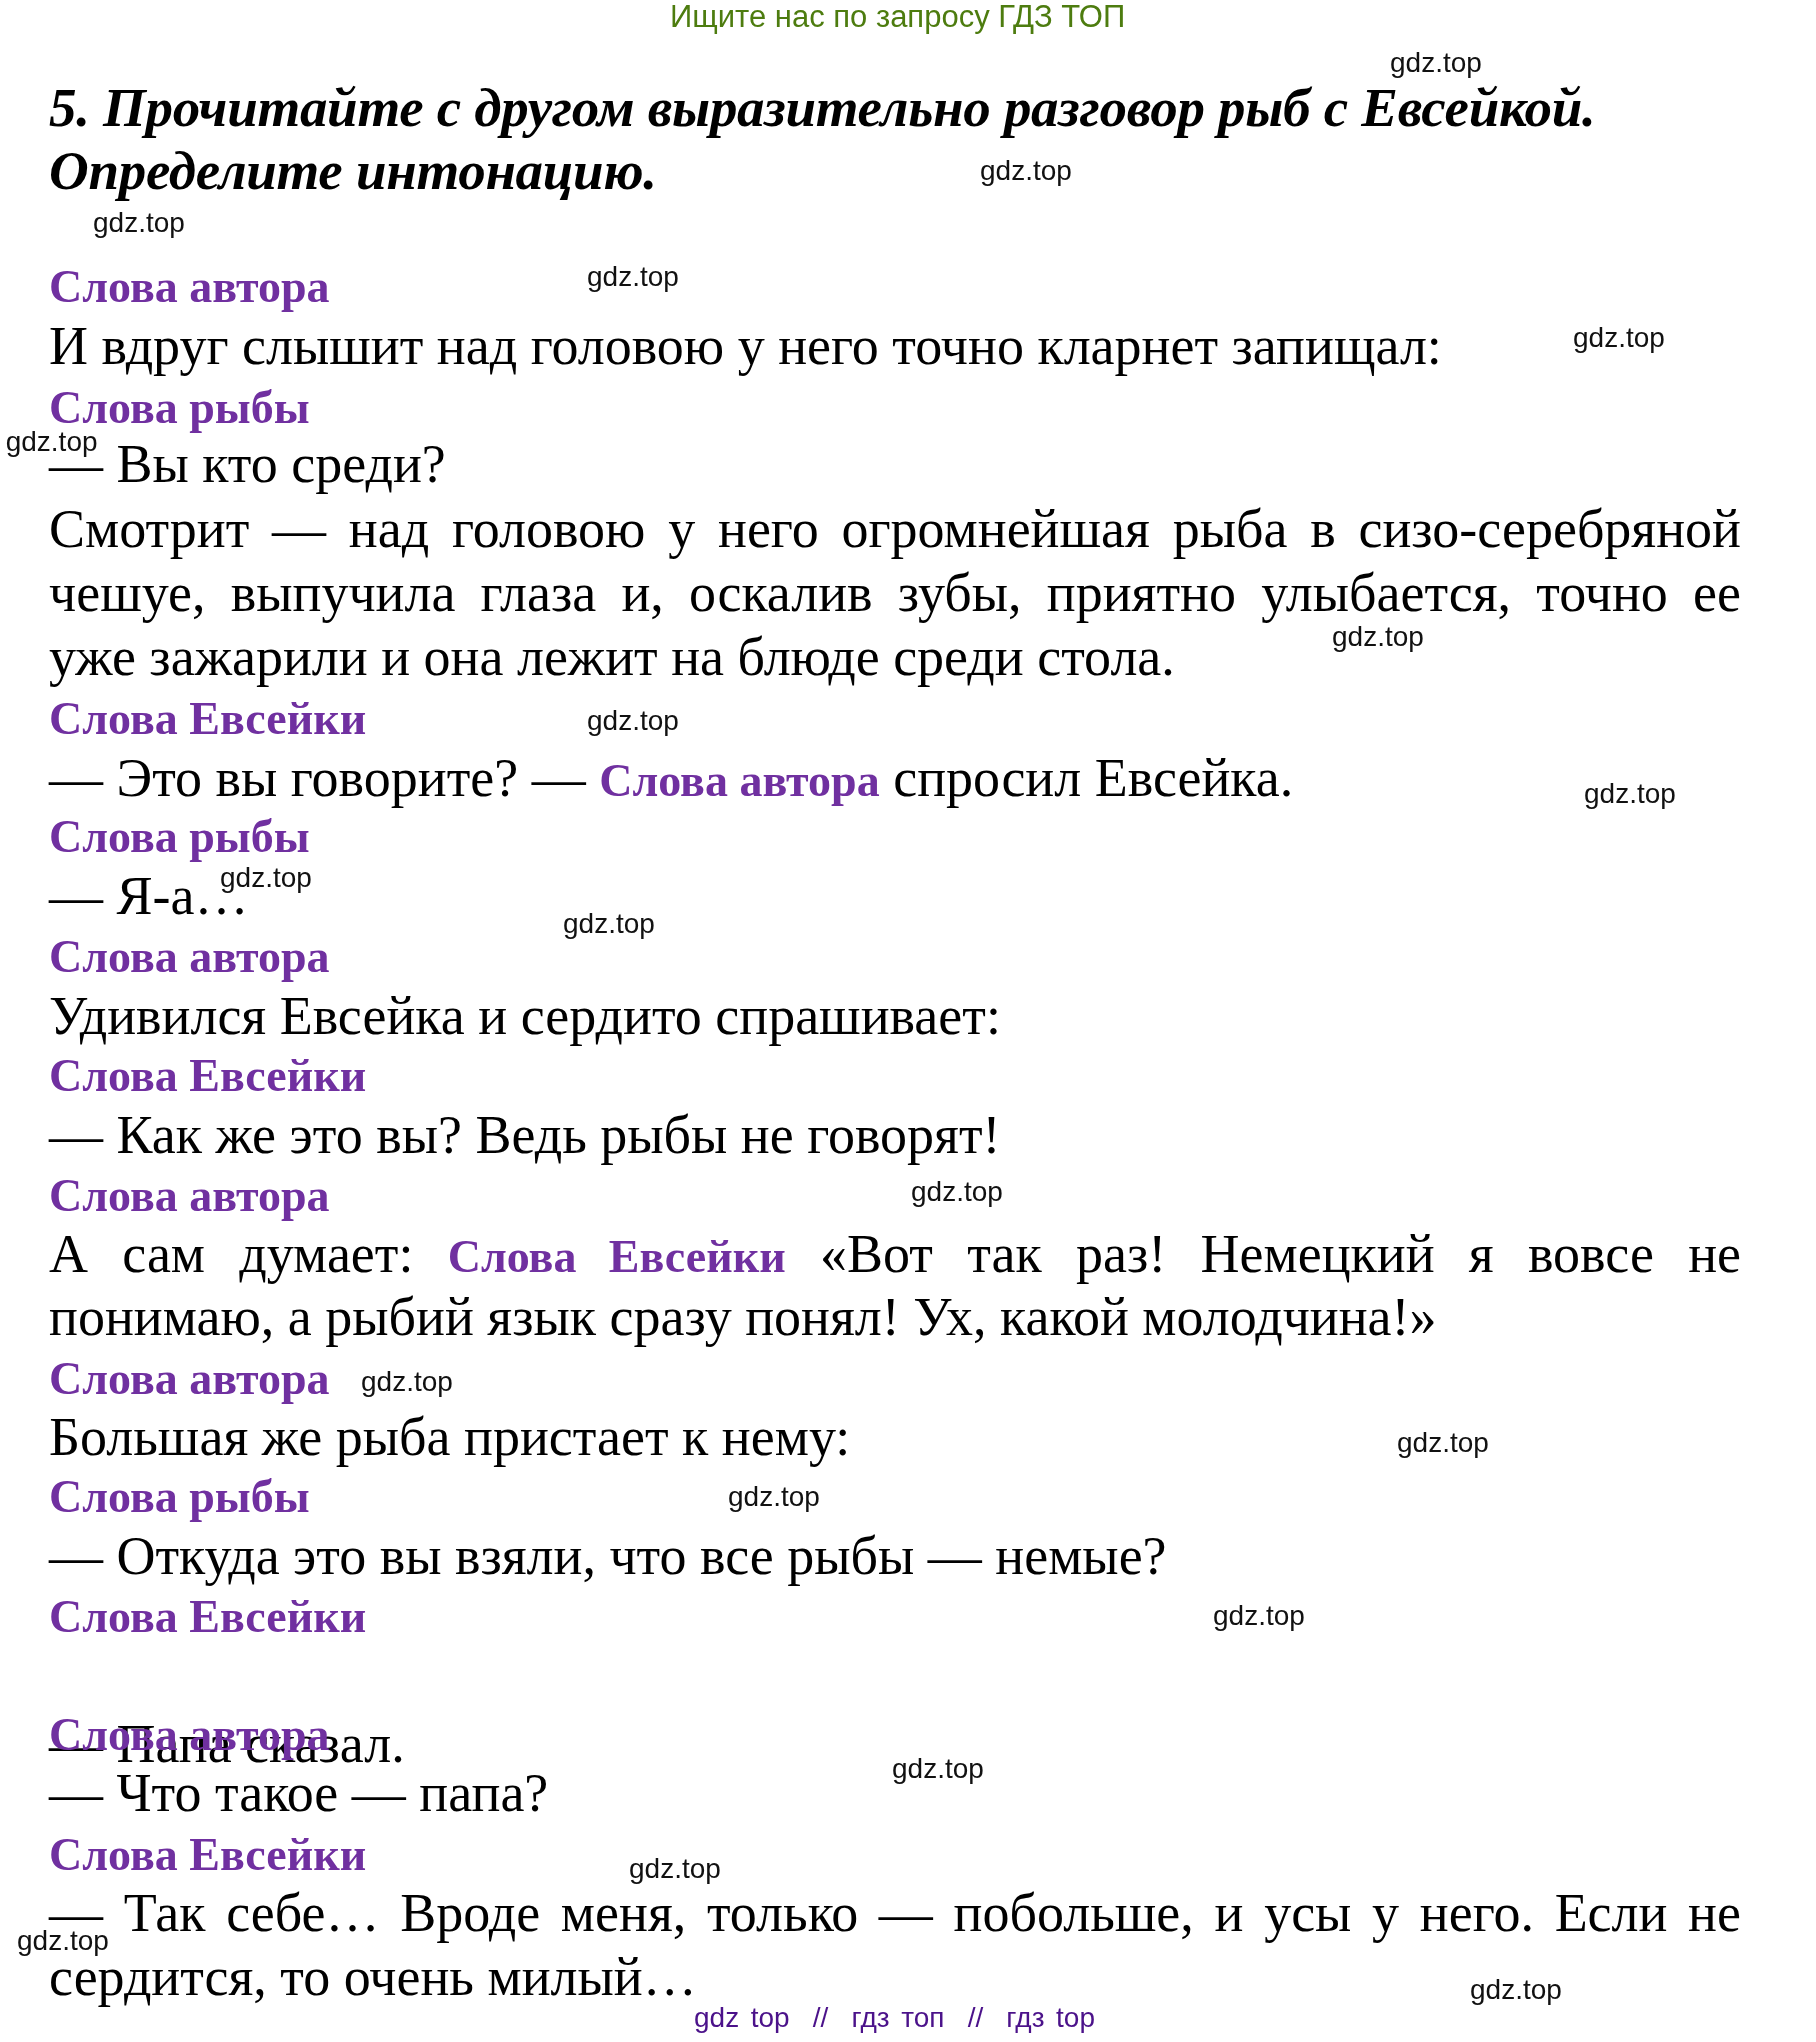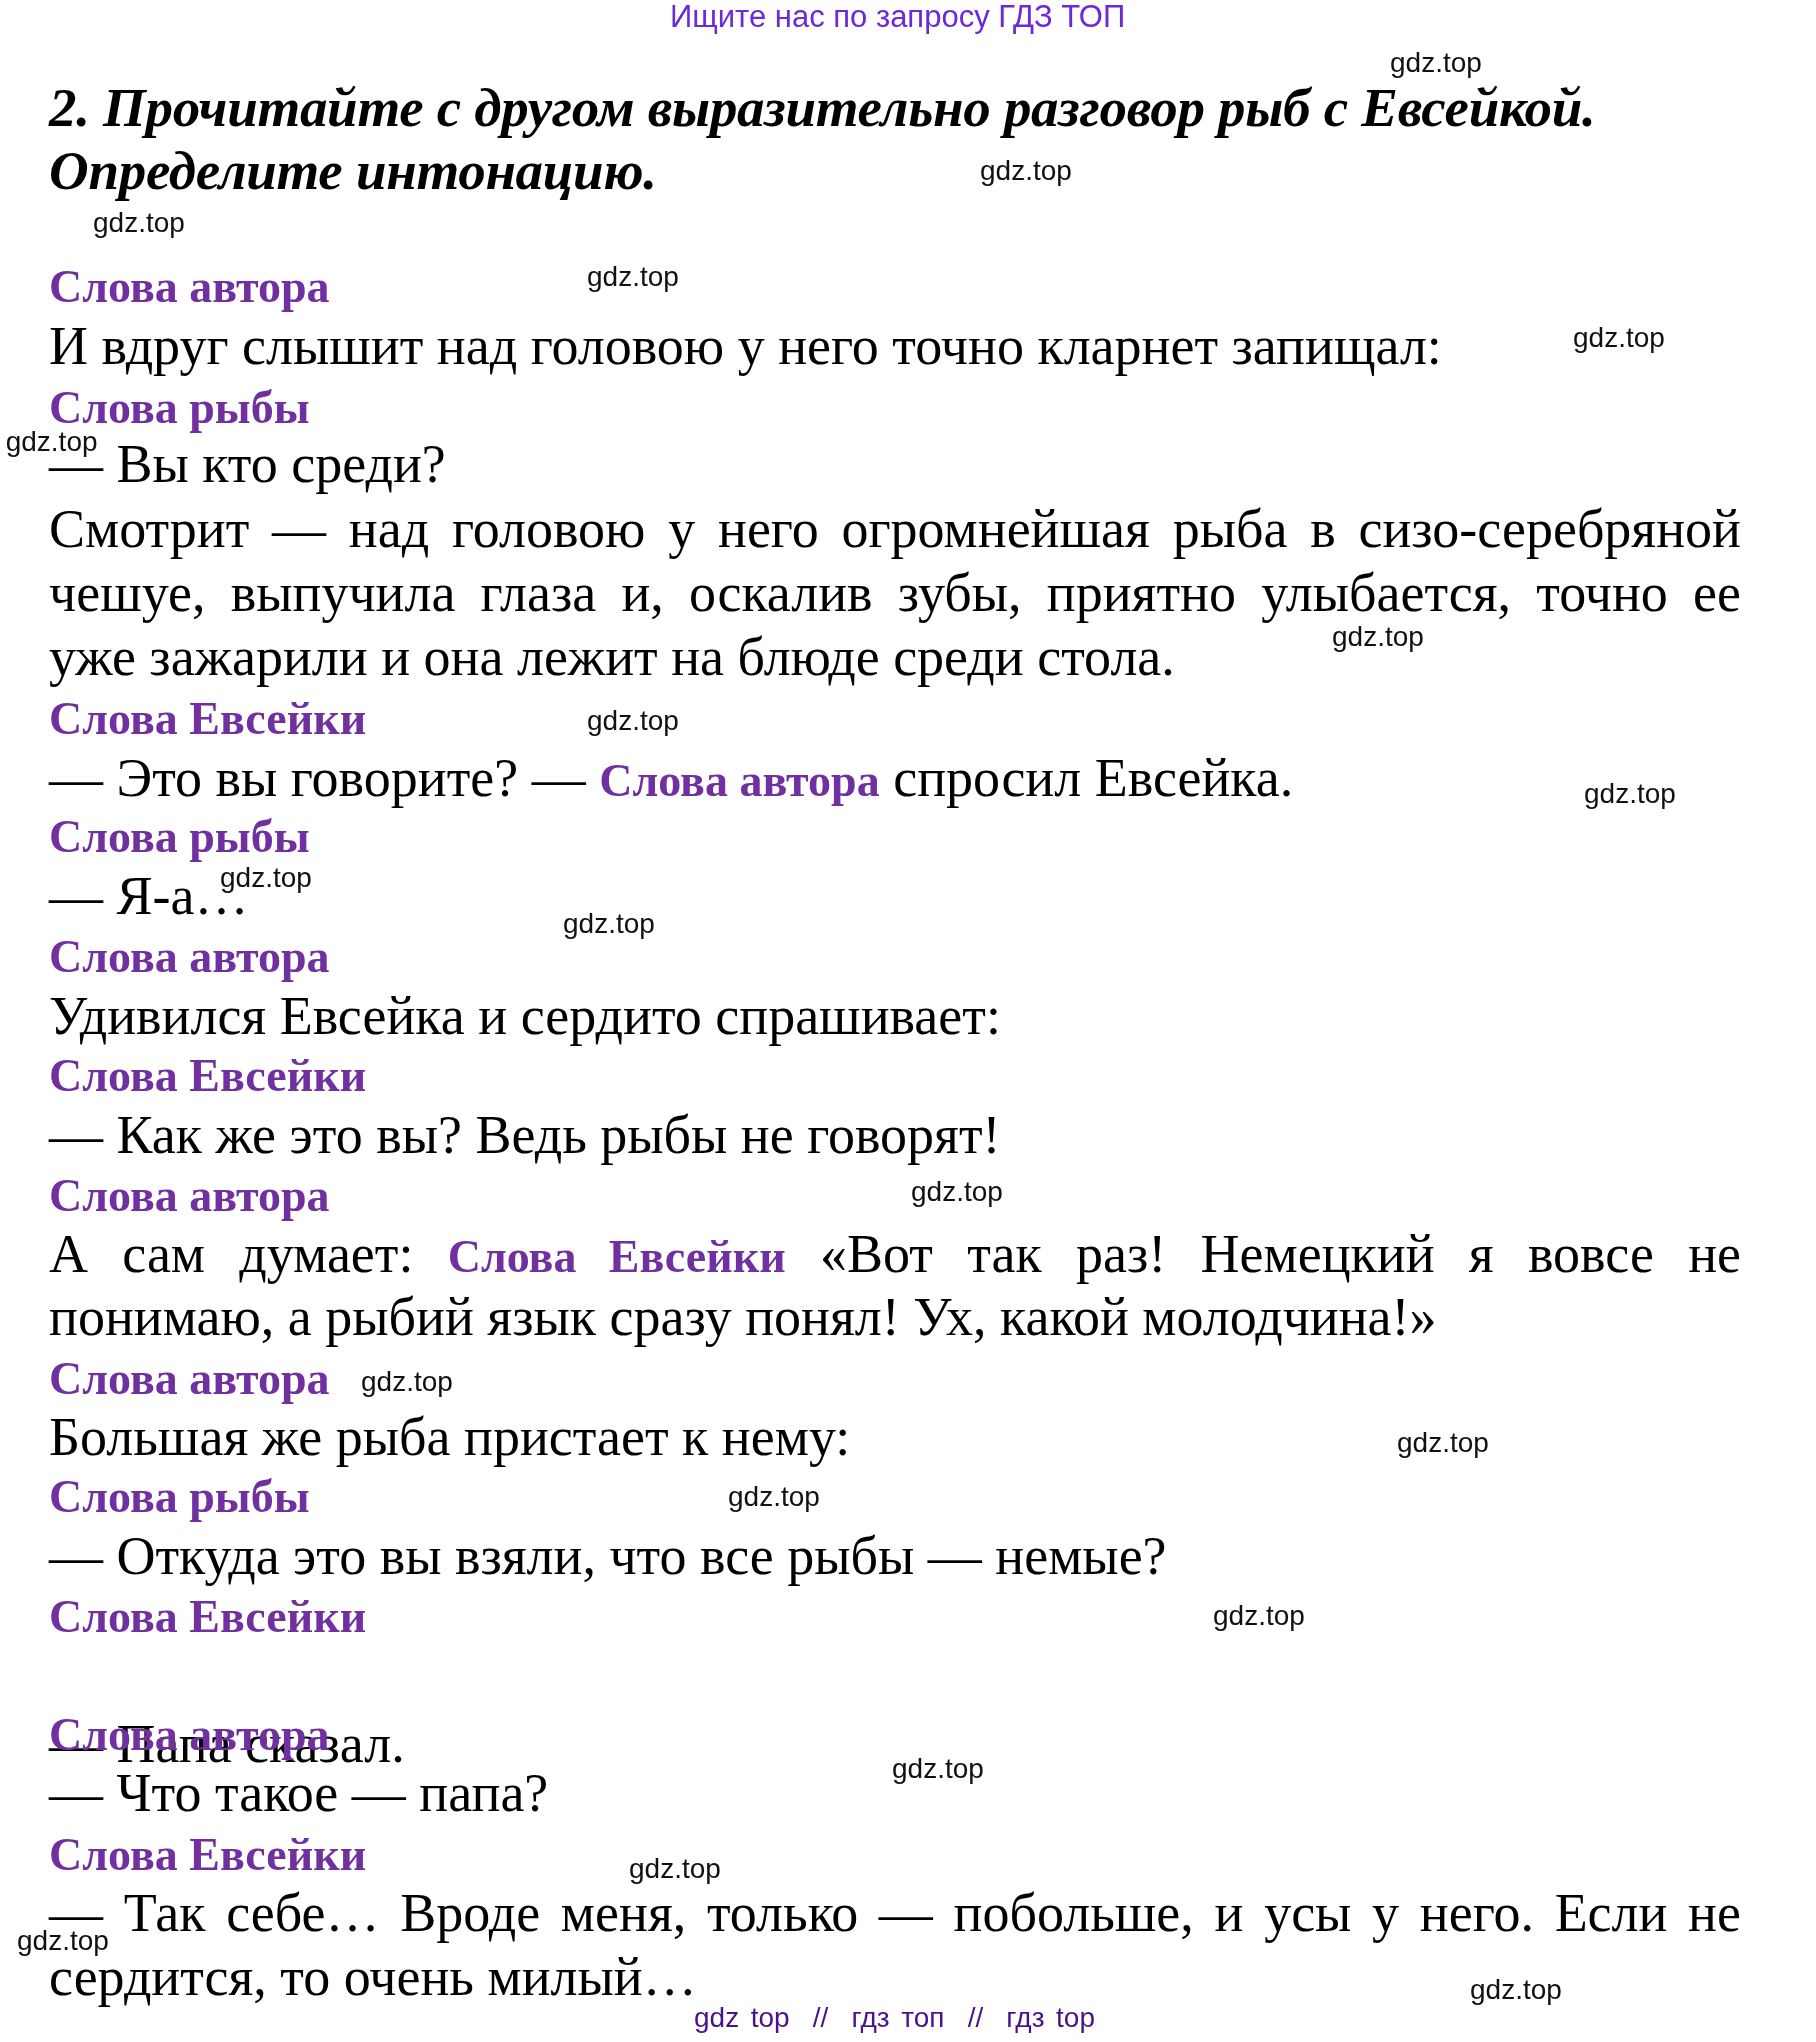--- a/index.html
+++ b/index.html
@@ -1,32 +1,32 @@
 <!DOCTYPE html>
 <html style="font-size:15px"><head>
 <meta charset="utf-8">
 <style>
   html, body { margin: 0; padding: 0; background: #ffffff; }
   body { width: 1816px; height: 2042px; position: relative; overflow: hidden; }
   .abs { position: absolute; white-space: nowrap; }
-  .header-banner { font-family: "Liberation Sans", sans-serif; font-size: 31px; color: #6d28d9; line-height: 34px; }
+  .header-banner { font-family: "Liberation Sans", sans-serif; font-size: 31px; color: #4d7c0f; line-height: 34px; }
   .title { font-family: "Liberation Serif", serif; font-weight: bold; font-style: italic; font-size: 55px; line-height: 62px; color: #000; left: 49px; letter-spacing: -0.3px; }
   .lbl { font-family: "Liberation Serif", serif; font-weight: bold; font-size: 46px; line-height: 57px; color: #7030a0; left: 49px; }
   .txt { font-family: "Liberation Serif", serif; font-size: 54px; line-height: 64px; color: #000; left: 49px; }
   .just { width: 1692px; text-align: justify; text-align-last: justify; white-space: normal; }
   .inl-lbl { font-family: "Liberation Serif", serif; font-weight: bold; color: #7030a0; font-size: 46px; }
   .wm { font-family: "Liberation Sans", sans-serif; font-size: 28px; line-height: 32px; color: #111; }
   .footer { font-family: "Liberation Sans", sans-serif; font-size: 28px; color: #4b128a; line-height: 38px; word-spacing: 3.8px; }
 </style>
 </head>
 <body>
 
 <div class="abs header-banner" style="left:670px; top:0px;">Ищите нас по запросу ГДЗ ТОП</div>
 
-<div class="abs title" style="top:77px;">2.  Прочитайте с другом выразительно разговор рыб с Евсейкой.</div>
+<div class="abs title" style="top:77px;">5.  Прочитайте с другом выразительно разговор рыб с Евсейкой.</div>
 <div class="abs title" style="top:140px;text-align:center;">Определите интонацию.</div>
 
 <div class="abs lbl" style="top:258px;">Слова автора</div>
 <div class="abs txt" style="top:314px;">И вдруг слышит над головою у него точно кларнет запищал:</div>
 
 <div class="abs lbl" style="top:379px;">Слова рыбы</div>
 <div class="abs txt" style="top:432px;">— Вы кто среди?</div>
 
 <div class="abs txt just" style="top:497px;">Смотрит — над головою у него огромнейшая рыба в сизо-серебряной</div>
 <div class="abs txt just" style="top:561px;">чешуе, выпучила глаза и, оскалив зубы, приятно улыбается, точно ее</div>

